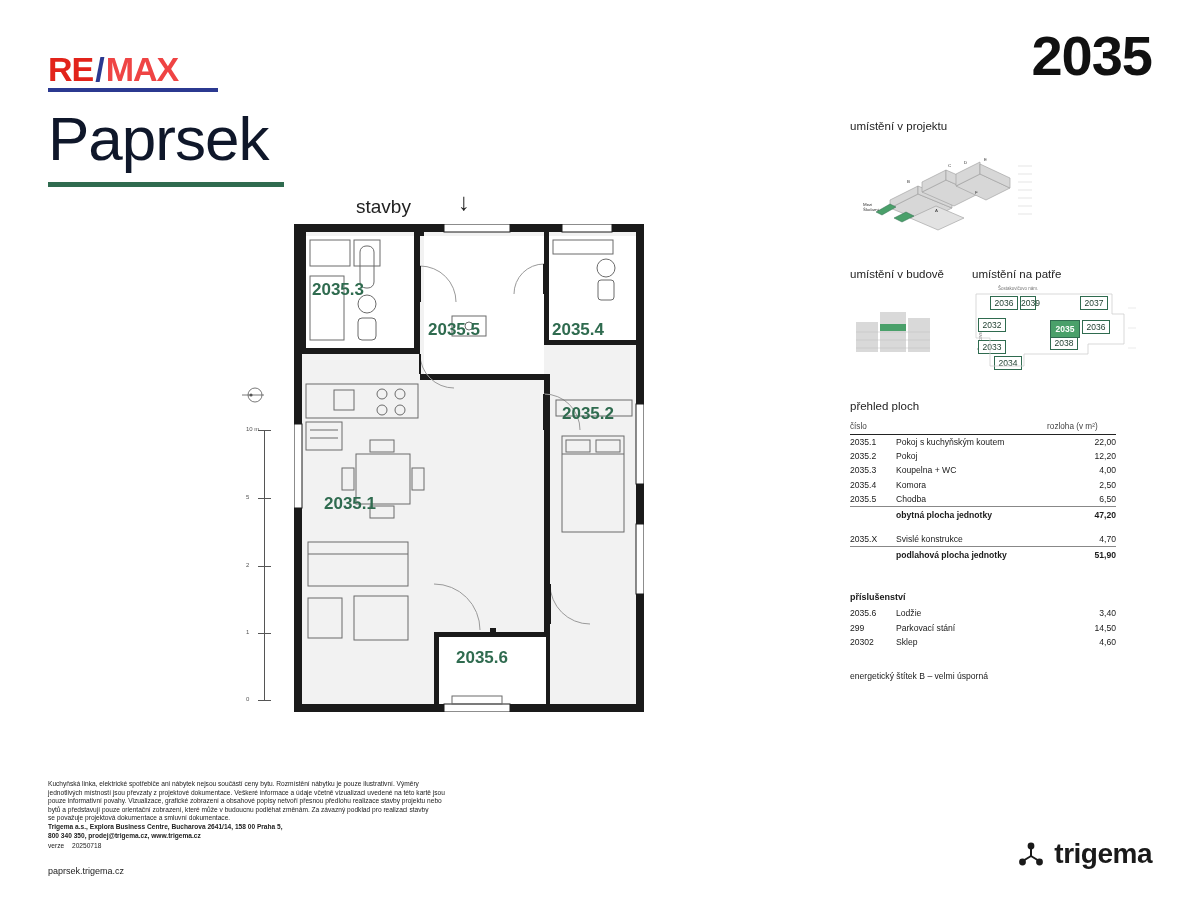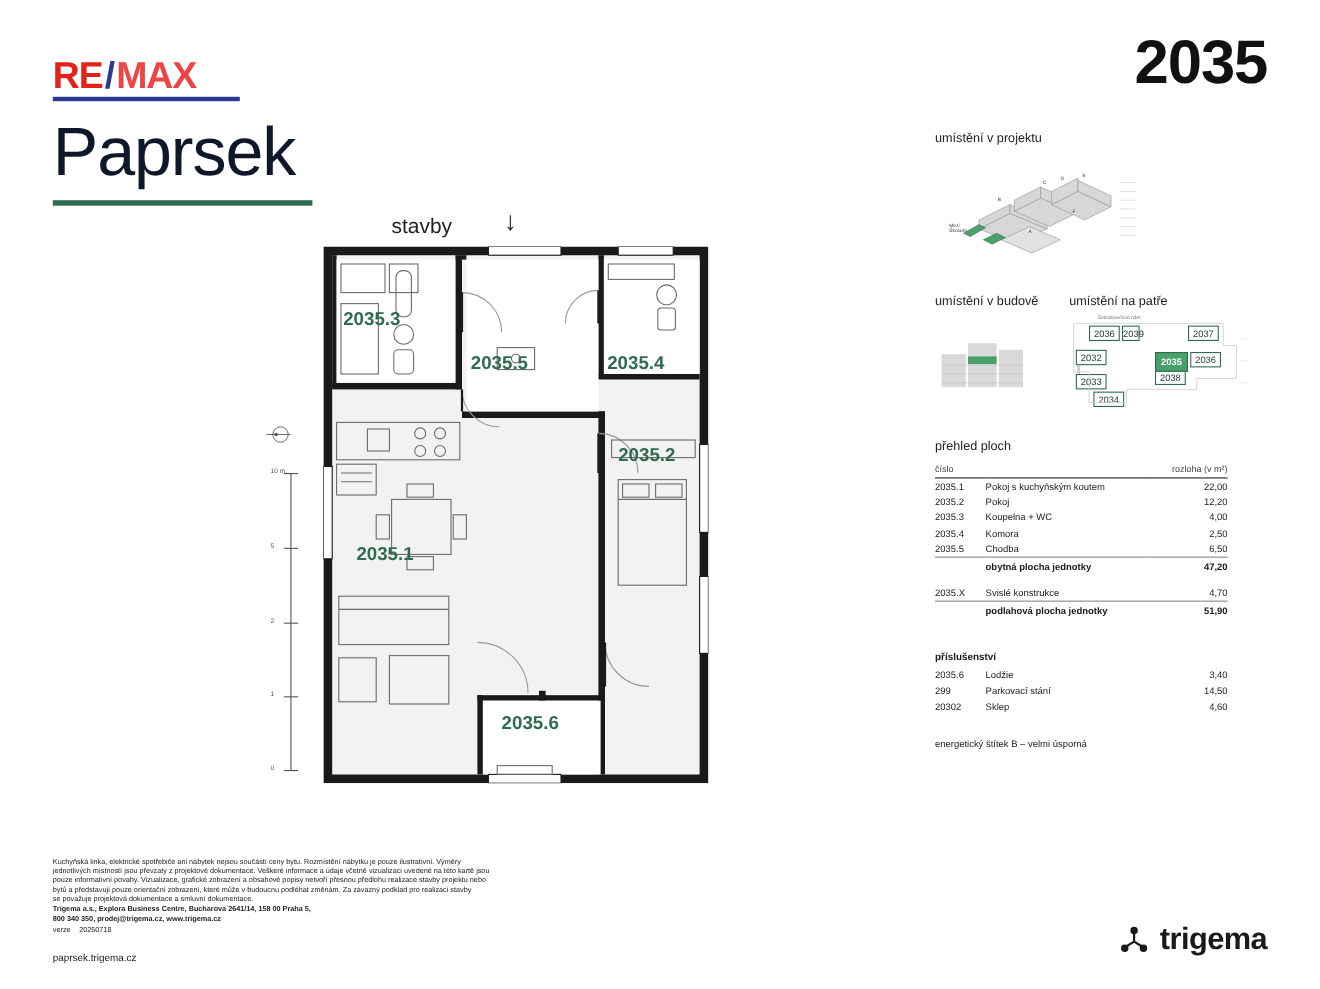--- a/index.html
+++ b/index.html
@@ -48,21 +48,21 @@
              font-size:8.5px; text-align:center; line-height:13px; height:14px; }
   .fl-cell.active { background:#4aa06a; border-color:#2f6b4f; color:#fff; font-weight:bold; }
   .fl-axis { position:absolute; font-size:4.5px; color:#777; }
 
   .bld-diagram { position:relative; width:96px; height:86px; margin-top:6px; }
 
   
   .areas { margin-top:26px; }
   .areas table { border-collapse:collapse; width:266px; font-size:8.6px; }
   .areas th { font-weight:normal; color:#444; text-align:left; padding:2px 0 3px; border-bottom:1px solid #222; font-size:8.2px; }
-  .areas th.num { text-align:right; }
+  .areas th.num { }
   .areas td { padding:2.1px 0; color:#1a1a1a; }
   .areas td.num { text-align:right; }
   .areas td.code { width:46px; }
   .areas tr.total td { font-weight:bold; border-top:1px solid #888; padding-top:3px; }
   .areas tr.spacer td { height:10px; padding:0; border:none; }
   .sub-title { font-size:9px; font-weight:bold; margin:30px 0 4px; }
   .energy { margin-top:22px; font-size:8.6px; color:#1a1a1a; }
 
   
   .plan { position:absolute; left:236px; top:190px; width:440px; height:530px; }

